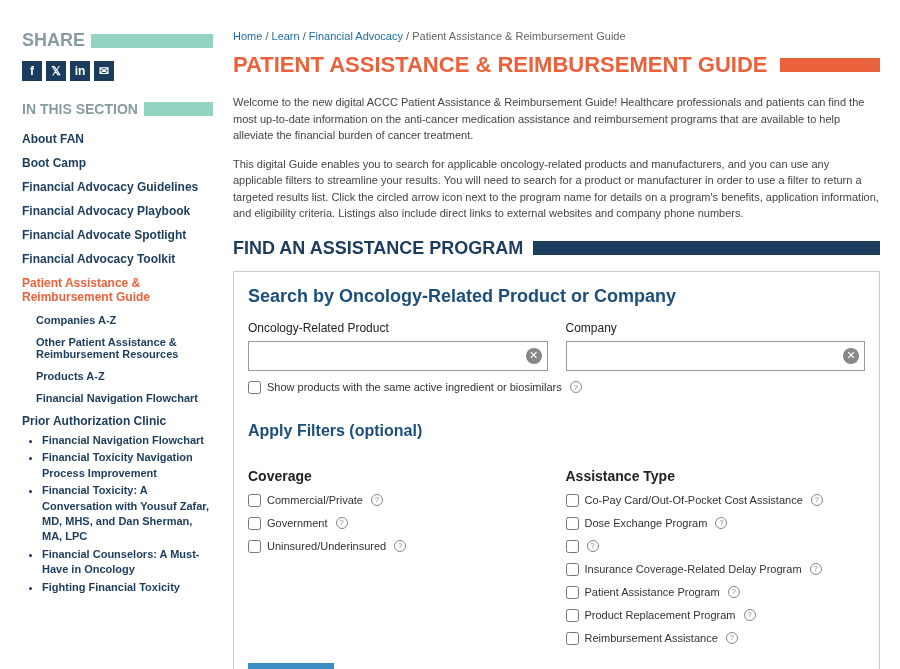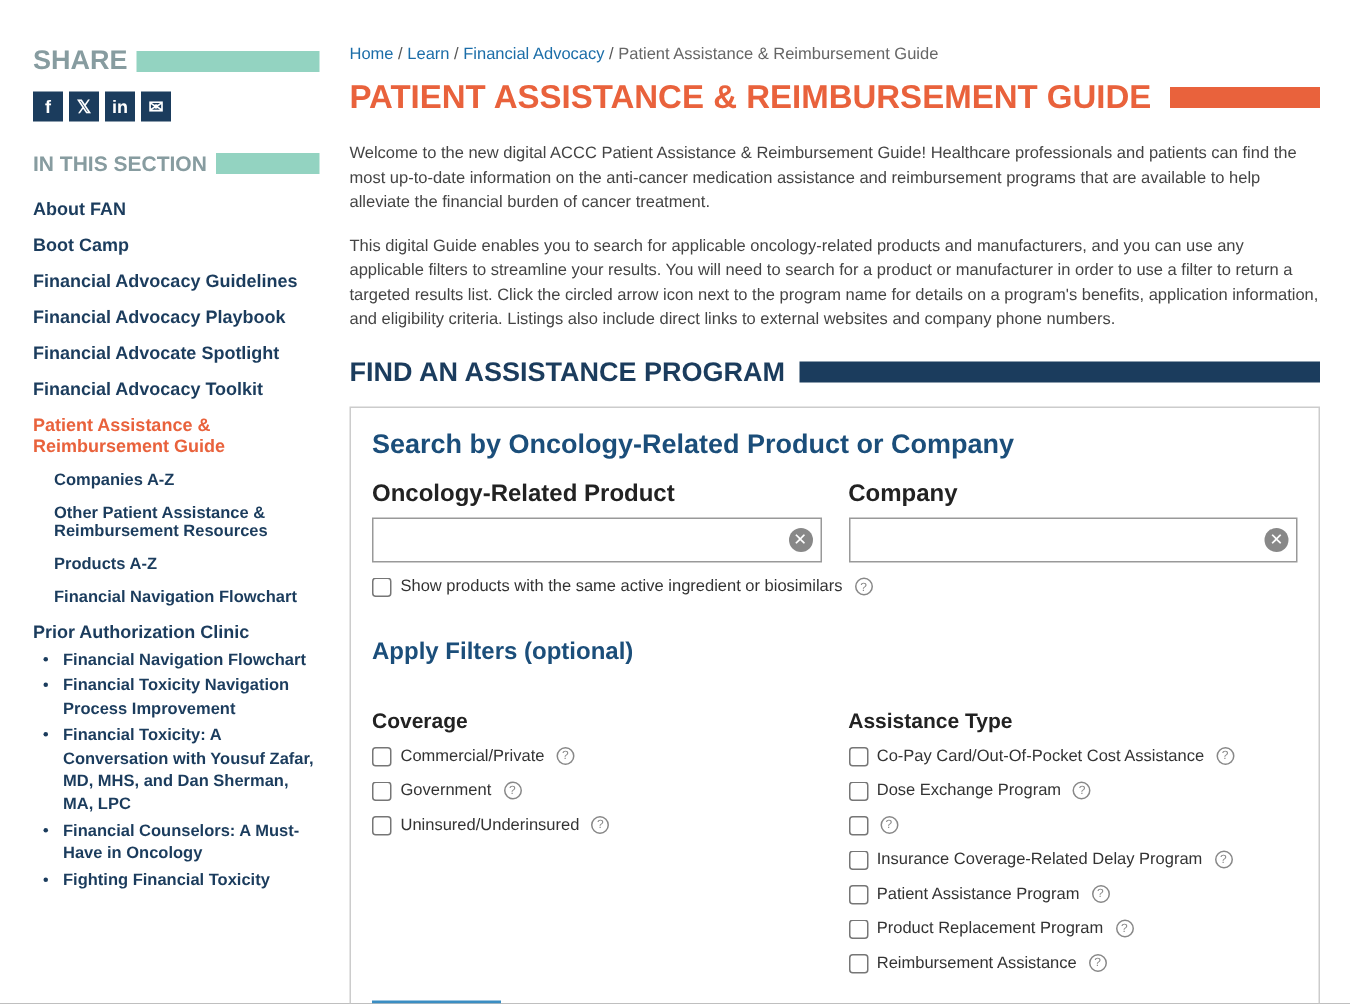--- a/index.html
+++ b/index.html
@@ -27,21 +27,21 @@
 .page-title{font-family:'Arial Narrow',Arial;font-weight:bold;color:#e9623c;font-size:22px;letter-spacing:0;display:flex;align-items:center;gap:12px;margin-bottom:16px;font-stretch:condensed}
 .page-title .bar{background:#e9623c;height:14px;flex:1}
 .intro p{font-size:11px;color:#444;line-height:1.5;margin-bottom:12px}
 .find-h{font-family:'Arial Narrow',Arial;font-weight:bold;color:#1b3c5d;font-size:18px;display:flex;align-items:center;gap:10px;margin:16px 0 12px;font-stretch:condensed}
 .find-h .bar{background:#1b3c5d;height:14px;flex:1}
 .form-box{border:1px solid #ccc;padding:14px;position:relative}
 .form-box h2{color:#1b4e7a;font-size:18px;margin-bottom:14px}
 .form-box h3{color:#1b4e7a;font-size:16px;margin:28px 0}
 .row{display:flex;gap:18px}
 .col{flex:1}
-.lbl{font-size:16px;font-weight:bold;color:#222;display:block;margin-bottom:6px}
+.lbl{font-size:12px;font-weight:normal;color:#222;display:block;margin-bottom:6px}
 .inp-wrap{position:relative}
 .inp{width:100%;border:1px solid #999;height:30px;padding:4px 28px 4px 6px;font-size:12px}
 .clr{position:absolute;right:6px;top:50%;transform:translateY(-50%);width:16px;height:16px;background:#888;border-radius:50%;color:#fff;font-size:11px;display:flex;align-items:center;justify-content:center;cursor:pointer}
 .chk{display:flex;align-items:center;gap:6px;font-size:11px;color:#333;margin:10px 0}
 .chk input{width:13px;height:13px}
 .filters .sec-head{font-size:14px;font-weight:bold;margin-bottom:10px;color:#222}
 .filters .opt{display:flex;align-items:flex-start;gap:6px;font-size:11px;color:#333;margin-bottom:10px}
 .help{display:inline-flex;width:12px;height:12px;border:1px solid #888;border-radius:50%;font-size:8px;align-items:center;justify-content:center;color:#888;margin-left:2px}
 .search-btn{background:#3b8ec3;color:#ffffff;border:0;padding:10px 6px;font-size:16px;font-weight:bold;letter-spacing:1px;cursor:pointer;margin-top:8px;font-family:'Arial Narrow',Arial}
 </style>

